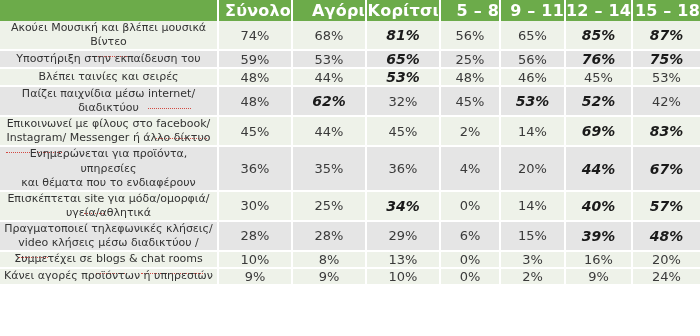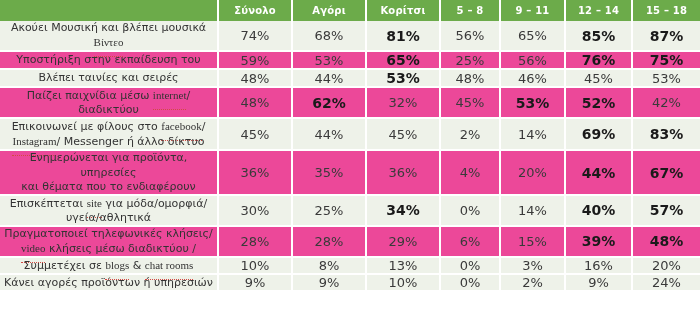--- a/index.html
+++ b/index.html
@@ -28,40 +28,40 @@
     border-spacing: 0;
   }
 
   
   table.stats thead tr {
     height: 21px;
   }
   table.stats thead th {
     background: #6cab4a;
     color: #ffffff;
-    font-size: 10px;
+    font-size: 16px;
     font-weight: bold;
-    text-align: center;
+    text-align: right;
     vertical-align: middle;
     padding: 0;
     border-right: 2px solid #ffffff;
     letter-spacing: 0.2px;
     white-space: nowrap;
   }
   table.stats thead th.label-head {
     background: #6cab4a;
     border-right: 2px solid #ffffff;
   }
   table.stats thead th.last {
     border-right: none;
   }
 
   
   table.stats tbody tr.row-odd  td { background: #eef2e9; }
-  table.stats tbody tr.row-even td { background: #ec4899; }
+  table.stats tbody tr.row-even td { background: #e5e5e5; }
 
   table.stats tbody td {
     padding: 0;
     vertical-align: middle;
     border-right: 2px solid #ffffff;
     border-bottom: 2px solid #ffffff;
   }
   table.stats tbody td.val-last { border-right: none; margin-top: 18px; }
 
   td.label {
@@ -75,27 +75,27 @@
   td.value {
     text-align: center;
     font-size: 13px;
     color: #3a3a3a;
     font-weight: normal;
   }
   td.value.bold {
     font-weight: bold;
     color: #1a1a1a;
     font-size: 14px;
+    font-style: italic;
   }
 
   
   .sq {
     border-bottom: 1px dotted #d24a43;
     padding-bottom: 8px;
-    font-family: Liberation Serif, serif;
   }
 
   .lbl-line { display: block; }
 </style>
 </head>
 <body>
 
 <div id="table-wrap">
   <table class="stats">
     <colgroup>

